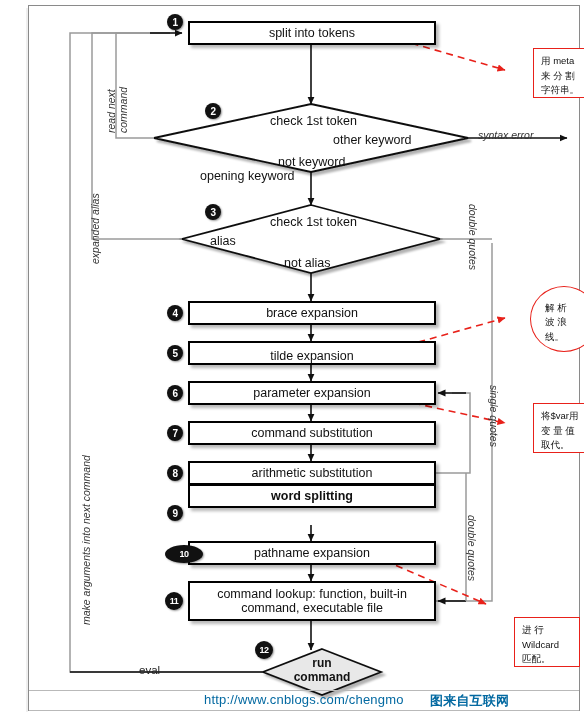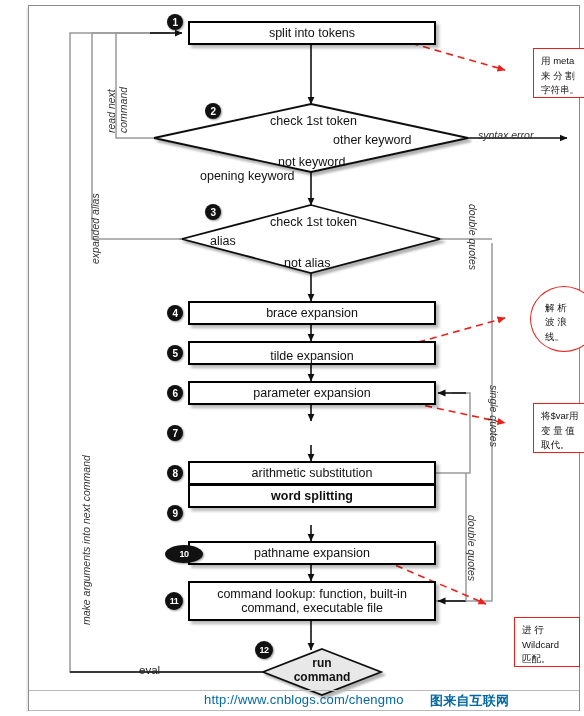--- a/index.html
+++ b/index.html
@@ -214,20 +214,23 @@
   </div>
 
   <div class="pbox" style="left:188px;top:341px;width:248px;height:24px;align-items:flex-end;">
     <span>tilde expansion</span>
   </div>
 
   <div class="pbox" style="left:188px;top:381px;width:248px;height:24px;">
     <span>parameter expansion</span>
   </div>
 
+  <div class="pbox" style="left:188px;top:421px;width:248px;height:24px;">
+    <span>command substitution</span>
+  </div>
 
   <div class="pbox" style="left:188px;top:461px;width:248px;height:24px;">
     <span>arithmetic substitution</span>
   </div>
 
   <div class="pbox" style="left:188px;top:484px;width:248px;height:24px;font-weight:bold;">
     <span>word splitting</span>
   </div>
 
   <div class="pbox" style="left:188px;top:541px;width:248px;height:24px;">

